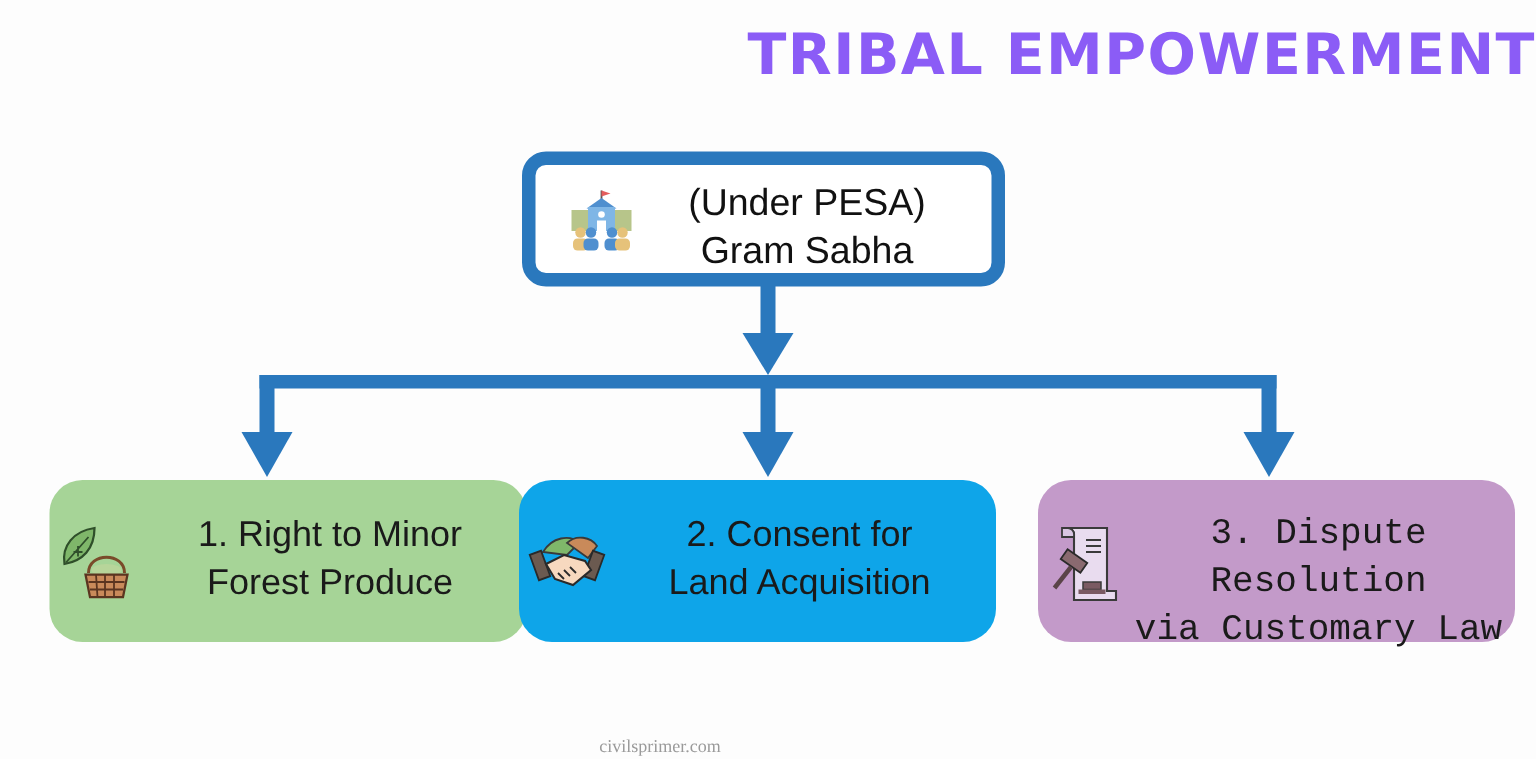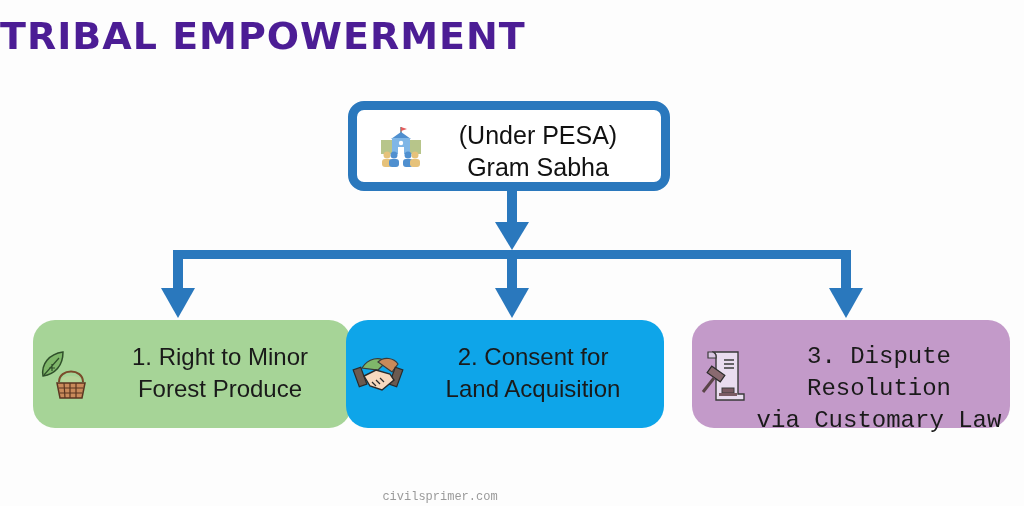--- a/index.html
+++ b/index.html
@@ -2,24 +2,24 @@
 <html><head>
 <meta charset="utf-8">
 <style>
   html, body { margin:0; padding:0; }
   body {
     width:1024px; height:506px; position:relative; overflow:hidden;
     background:#fdfdfd;
     font-family:"Liberation Sans", "DejaVu Sans", sans-serif;
   }
   .title {
-    position:absolute; left:0; top:14px; width:1024px; text-align:left;
+    position:absolute; left:0; top:14px; width:1024px; text-align:right;
     font-family:"DejaVu Sans", "Liberation Sans", sans-serif;
     font-weight:bold; font-size:38px; letter-spacing:1px;
-    color:#4c1d95;
+    color:#8b5cf6;
   }
   .root-box {
     position:absolute; left:348px; top:101px; width:304px; height:72px;
     border:9px solid #2a78bd; border-radius:16px; background:#ffffff;
     display:flex; align-items:center;
   }
   .root-icon { position:absolute; left:22px; top:15px; width:44px; height:44px; }
   .root-text {
     position:absolute; left:76px; top:9px; width:210px; text-align:center;
     font-size:25px; line-height:32px; color:#111;
@@ -33,21 +33,21 @@
   .card.green { left:33px; background:#a6d497; }
   .card.orange { left:346px; background:#0ea5e9; }
   .card.purple { left:692px; background:#c39ac9;font-family:Liberation Mono, monospace; }
   .card-icon { position:absolute; left:6px; top:26px; width:52px; height:56px; }
   .card-text {
     position:absolute; left:60px; top:21px; right:4px;
     font-size:24px; line-height:32px; color:#1a1a1a;
   }
   .watermark {
     position:absolute; left:0; top:490px; width:880px; text-align:center;
-    font-family:Liberation Mono, monospace;
+    font-family:Liberation Serif, serif;
     font-size:12px; color:#9a9a9a;
   }
 </style>
 </head>
 <body>
 
 <div class="title">TRIBAL EMPOWERMENT</div>
 
 <svg class="connectors" width="1024" height="506" viewBox="0 0 1024 506">
   <g fill="#2a78bd">

